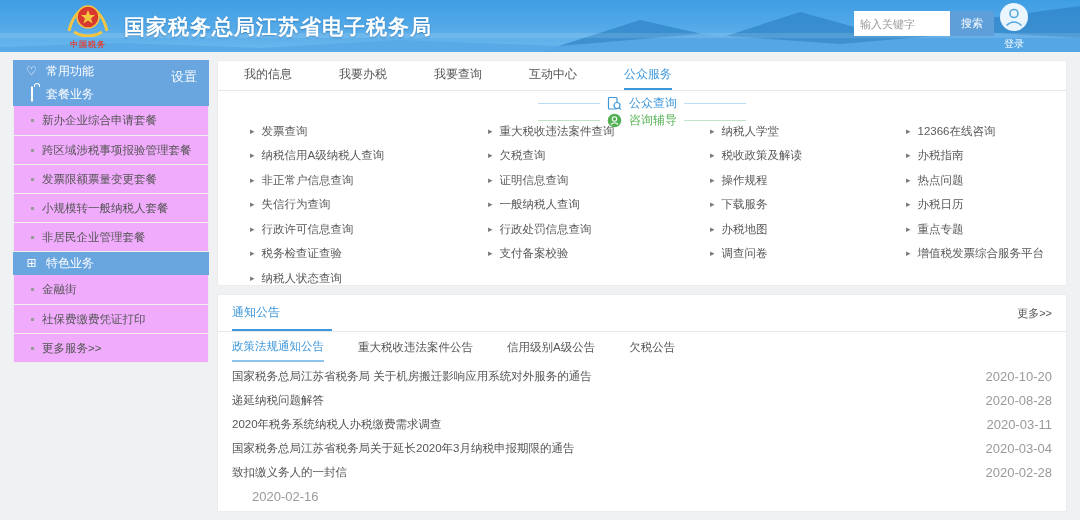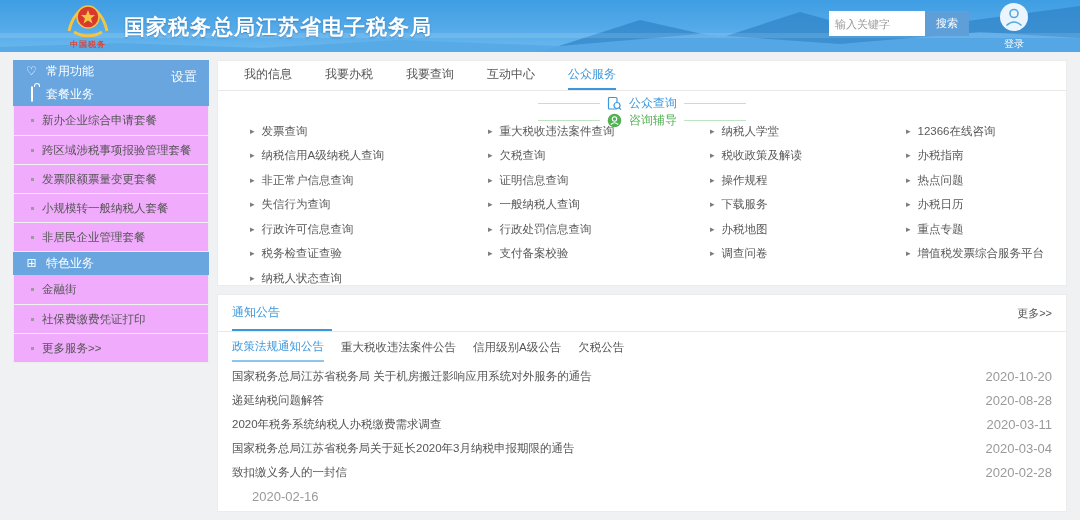--- a/index.html
+++ b/index.html
@@ -6,21 +6,21 @@
     background:#f0f1f3;font-family:"Liberation Sans","DejaVu Sans",sans-serif;}
   *{box-sizing:border-box;}
 
   
   .header{position:relative;height:52px;background:linear-gradient(180deg,#3f9ee3 0%,#55aae8 55%,#6cb9ee 100%);overflow:hidden;}
   .header svg.bg{position:absolute;inset:0;width:100%;height:100%;}
   .logo{position:absolute;left:60px;top:1px;width:56px;text-align:center;z-index:2;}
   .logo .caption{display:block;font-size:8px;color:#d9463c;font-weight:bold;letter-spacing:1px;margin-top:-2px;}
   .htitle{position:absolute;left:124px;top:13px;z-index:2;color:#fff;font-size:21px;font-weight:bold;
     letter-spacing:1px;text-shadow:0 1px 2px rgba(0,60,120,.35);}
-  .search-area{position:absolute;right:111px;top:11px;z-index:2;display:flex;}
+  .search-area{position:absolute;right:86px;top:11px;z-index:2;display:flex;}
   .search-area input{width:96px;height:25px;border:none;outline:none;padding:0 6px;font-size:11px;background:#fff;color:#333;}
   .search-area input::placeholder{color:#9a9a9a;}
   .search-area button{width:44px;height:25px;border:none;background:#5e9fd9;color:#fff;font-size:11px;cursor:pointer;}
   .login-area{position:absolute;right:44px;top:2px;z-index:2;width:44px;text-align:center;cursor:pointer;}
   .login-area .uicon{display:inline-block;width:30px;height:30px;}
   .login-area .llabel{display:block;color:#fff;font-size:10px;margin-top:1px;}
 
   
   .layout{display:flex;gap:8px;padding:8px 13px;height:468px;}
 
@@ -39,21 +39,21 @@
   .side-list li:first-child{border-top:none;}
   .sq{width:3px;height:3px;background:#9a9a9a;margin-right:8px;flex:none;}
   ul{margin:0;padding:0;}
 
   
   .main{flex:1;display:flex;flex-direction:column;gap:8px;}
   .card{background:#fff;border:1px solid #ececec;}
   .card1{height:226px;}
   .card2{flex:1;}
 
-  .tabs{display:flex;gap:33px;height:30px;align-items:stretch;padding:0 0 0 26px;border-bottom:1px solid #e8e8e8;}
+  .tabs{display:flex;gap:47px;height:30px;align-items:stretch;padding:0 0 0 26px;border-bottom:1px solid #e8e8e8;}
   .tabs .tab{display:flex;align-items:center;font-size:12px;color:#555;cursor:pointer;border-bottom:2px solid transparent;}
   .tabs .tab.active{color:#3d97db;border-bottom-color:#3d97db;}
 
   .svc-head-row{display:flex;height:24px;align-items:center;margin-top:4px;flex-direction:column;}
   .svc-head{display:flex;align-items:center;justify-content:center;gap:7px;}
   .svc-head.left{width:462px;}
   .svc-head.right{flex:1;}
   .svc-head .ttl{font-size:12px;}
   .svc-head.left .ttl{color:#3d97db;}
   .svc-head.right .ttl{color:#52b153;}
@@ -66,21 +66,21 @@
   .col li{display:flex;align-items:center;height:24.5px;font-size:11.5px;color:#595959;cursor:pointer;}
   .c1{width:238px;}.c2{width:222px;}.c3{width:196px;}.c4{flex:1;}
   .arr{color:#7a7a7a;font-size:9px;margin-right:7px;line-height:1;}
 
   .notice-head{display:flex;align-items:stretch;height:37px;padding:0 14px;border-bottom:1px solid #e8e8e8;}
   .notice-title{display:flex;align-items:center;font-size:12px;color:#3d97db;border-bottom:2px solid #3d97db;
     padding-right:52px;cursor:pointer;}
   .notice-head .sp{flex:1;}
   .more{display:flex;align-items:center;font-size:11px;color:#555;cursor:pointer;}
 
-  .subtabs{display:flex;gap:17px;height:30px;align-items:center;padding:0 14px;}
+  .subtabs{display:flex;gap:34px;height:30px;align-items:center;padding:0 14px;}
   .subtabs .stab{font-size:11.5px;color:#555;cursor:pointer;position:relative;padding:6px 0;}
   .subtabs .stab.active{color:#3d97db;border-bottom:2px solid #8fc4ec;}
 
   .notice-list{padding:2px 14px 0 14px;}
   .notice-list li{list-style:none;display:flex;justify-content:space-between;align-items:center;height:24px;cursor:pointer;}
   .notice-list .nt{font-size:11.5px;color:#555;white-space:nowrap;overflow:hidden;text-overflow:ellipsis;}
   .notice-list .nd{font-size:13px;color:#9a9a9a;flex:none;margin-left:20px;}
 </style>
 </head>
 <body>

